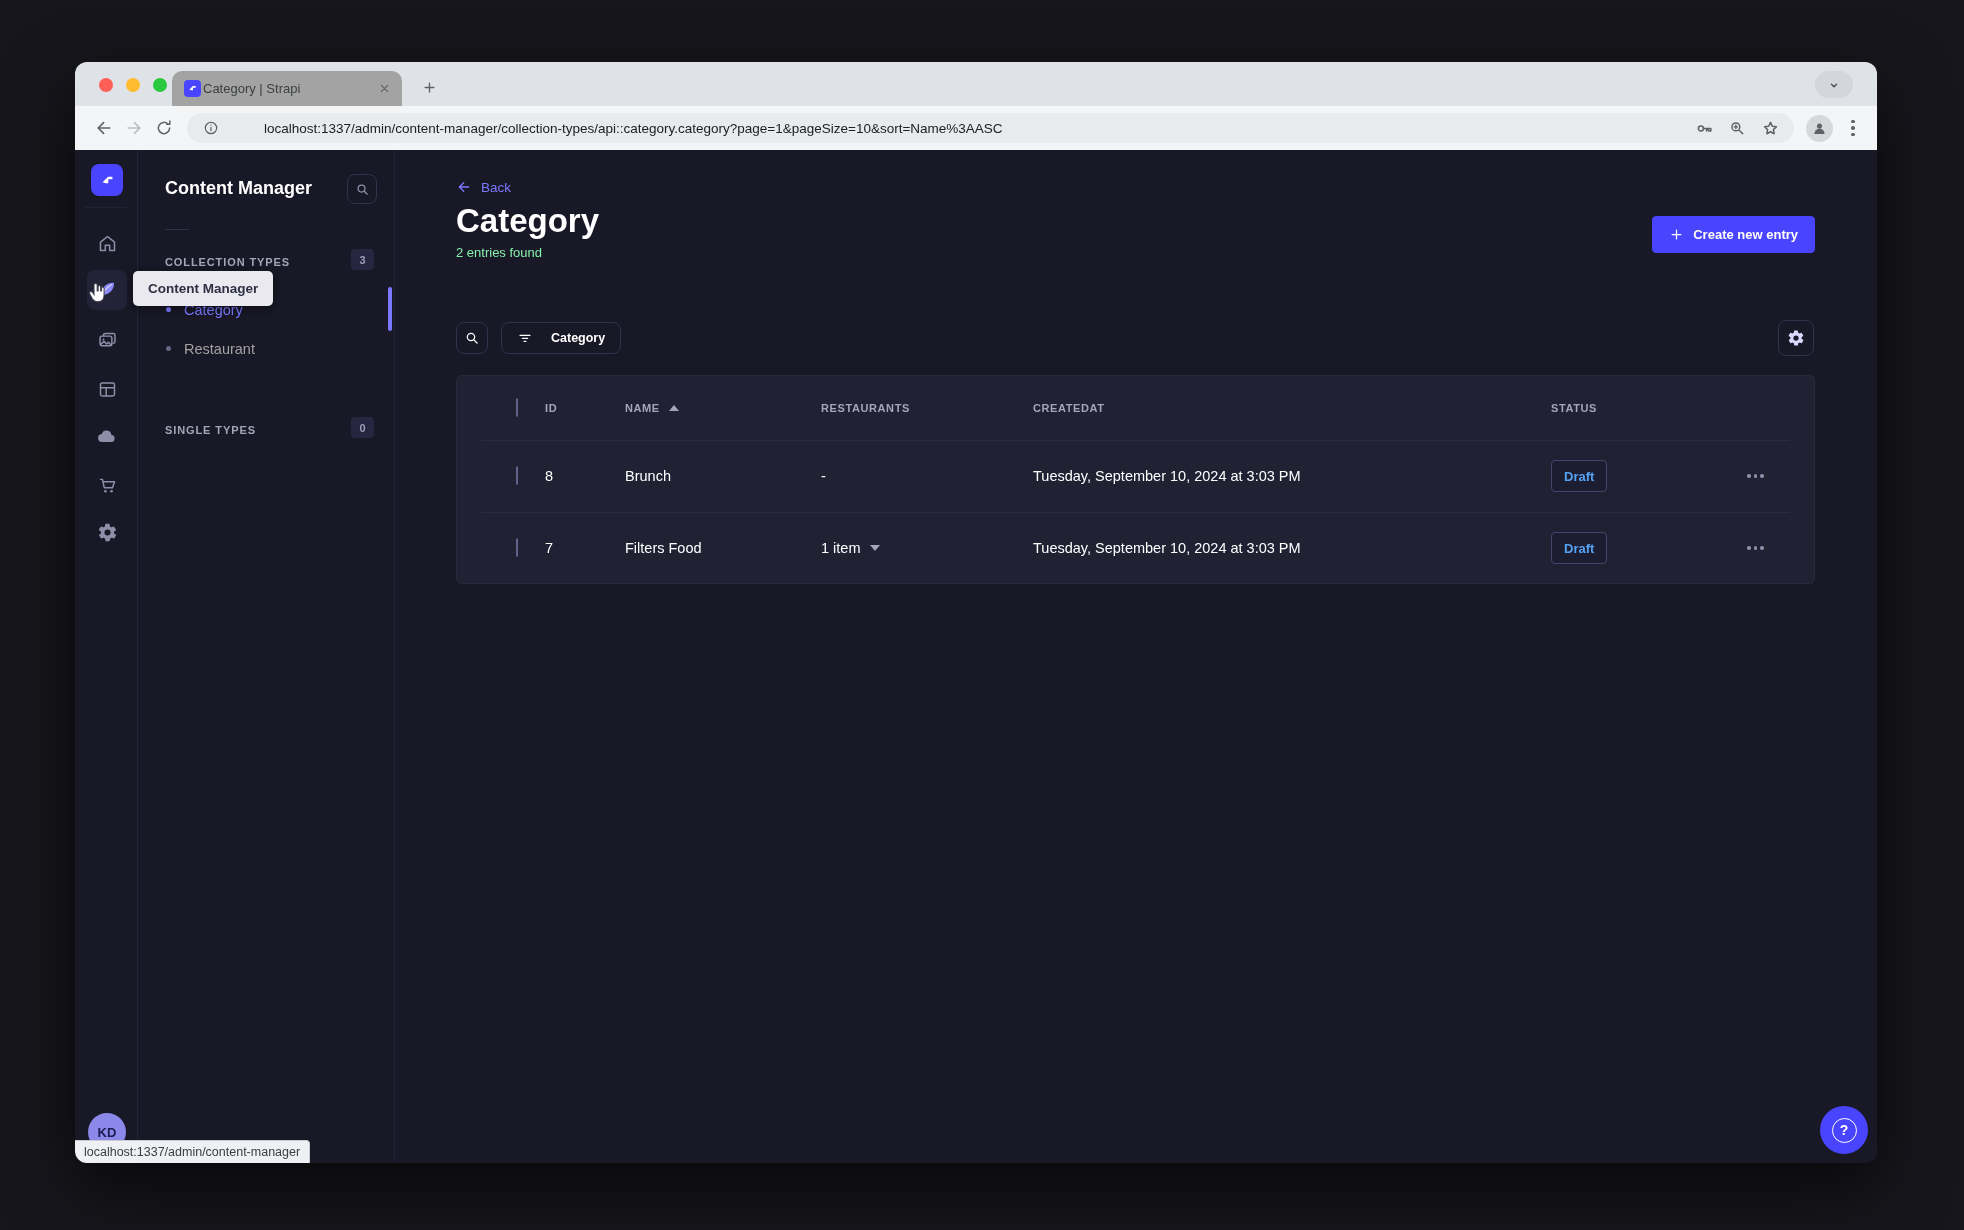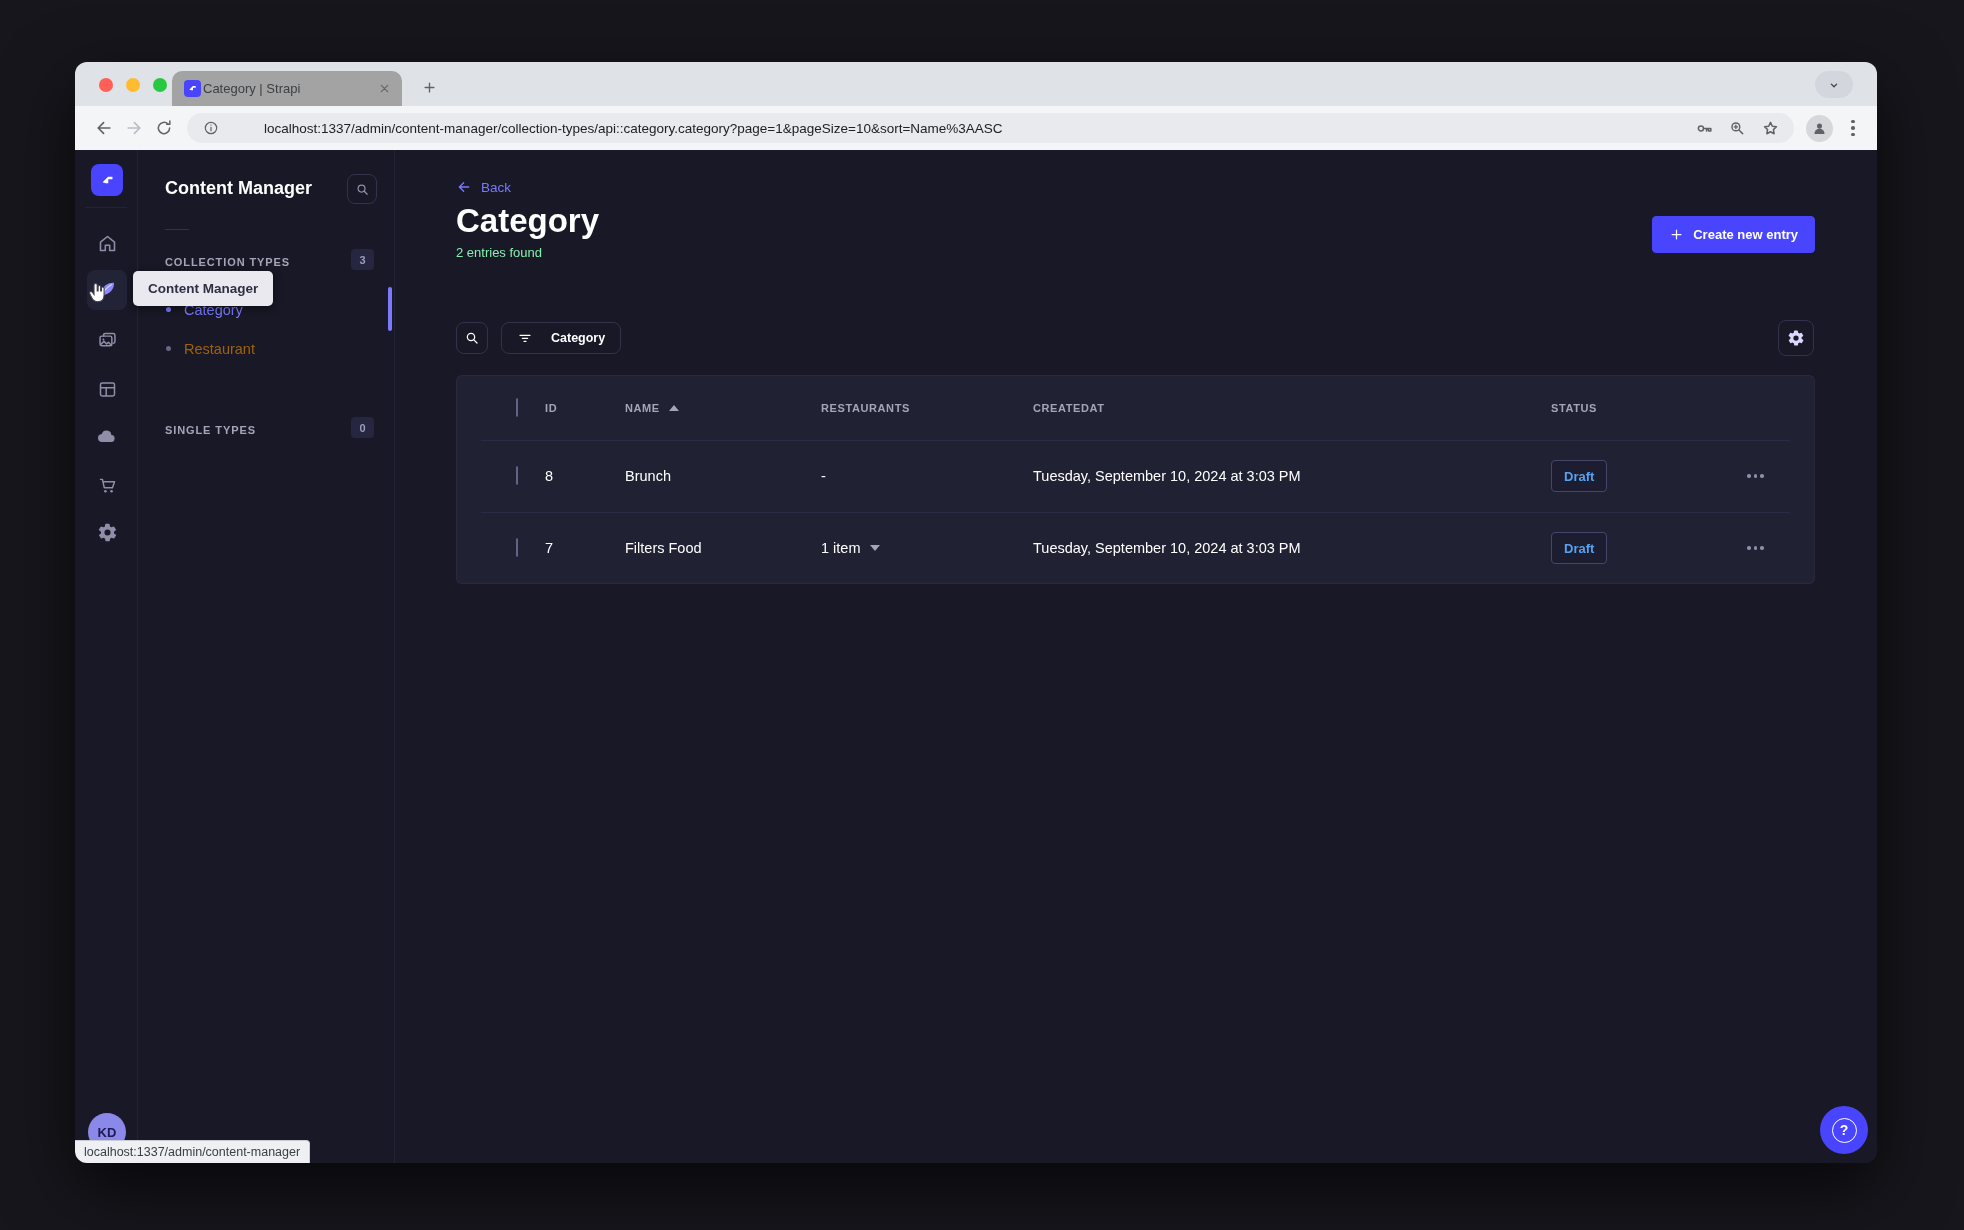--- a/index.html
+++ b/index.html
@@ -63,21 +63,21 @@
 
   
   .sidebar { position:absolute; left:63px; top:0; bottom:0; width:257px; border-right:1px solid #232338; }
   .sb-title { position:absolute; left:27px; top:28px; font-size:18px; font-weight:700; color:#ffffff; }
   .sb-search { position:absolute; right:17px; top:24px; width:30px; height:30px; border:1px solid #32324d; border-radius:8px; display:flex; align-items:center; justify-content:center; background:transparent; }
   .sb-divider { position:absolute; left:27px; top:79px; width:24px; height:1px; background:#32324d; }
   .sb-section { position:absolute; left:27px; font-size:11px; font-weight:700; letter-spacing:.9px; color:#a5a5ba; }
   .sb-badge { position:absolute; right:20px; width:23px; height:21px; background:#262640; border-radius:4px; color:#9d9dbb; font-size:11px; font-weight:600; display:flex; align-items:center; justify-content:center; }
   .sb-item { position:absolute; left:0; width:100%; height:39px; display:flex; align-items:center; gap:13px; padding-left:28px; }
   .bullet { width:5px; height:5px; border-radius:50%; background:#666687; flex:none; }
-  .sb-item .lbl { font-size:14.5px; color:#a16207; }
+  .sb-item .lbl { font-size:14.5px; color:#a3a3a3; }
   .sb-item.active .lbl { color:#7b79ff; font-weight:500; }
   .sb-item.active .bullet { background:#7b79ff; }
   .active-bar { position:absolute; right:2px; top:137px; width:4px; height:44px; border-radius:2px; background:#7b79ff; }
 
   .cm-tooltip {
     position:absolute; left:58px; top:121px; height:35px; line-height:35px; z-index:60;
     background:#e9e9ef; color:#2f2f44; font-size:13.5px; font-weight:700;
     padding:0 15px; border-radius:5px; box-shadow:0 2px 8px rgba(0,0,0,.45);
     white-space:nowrap;
   }

